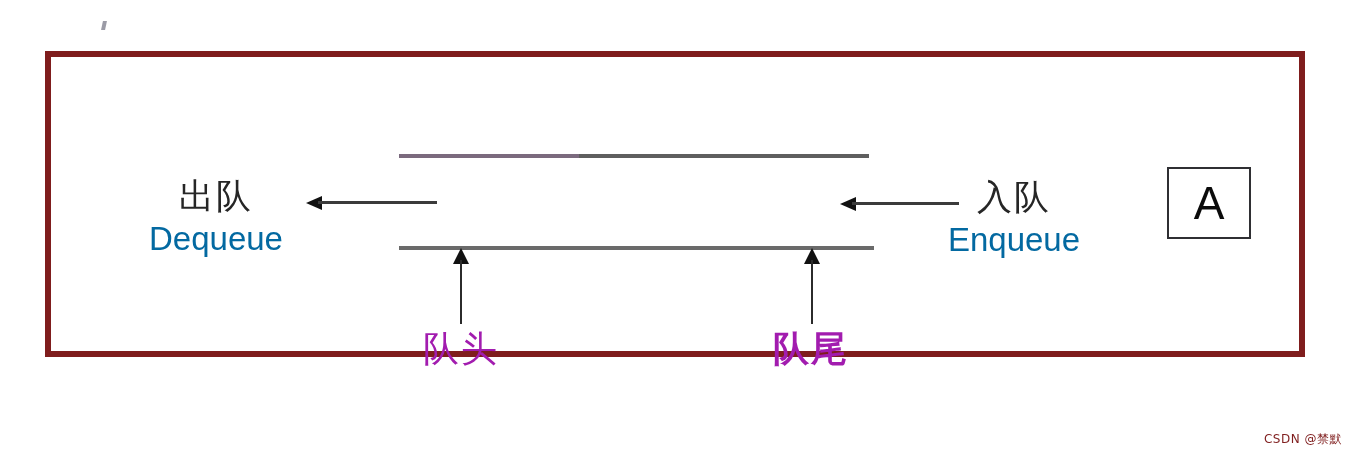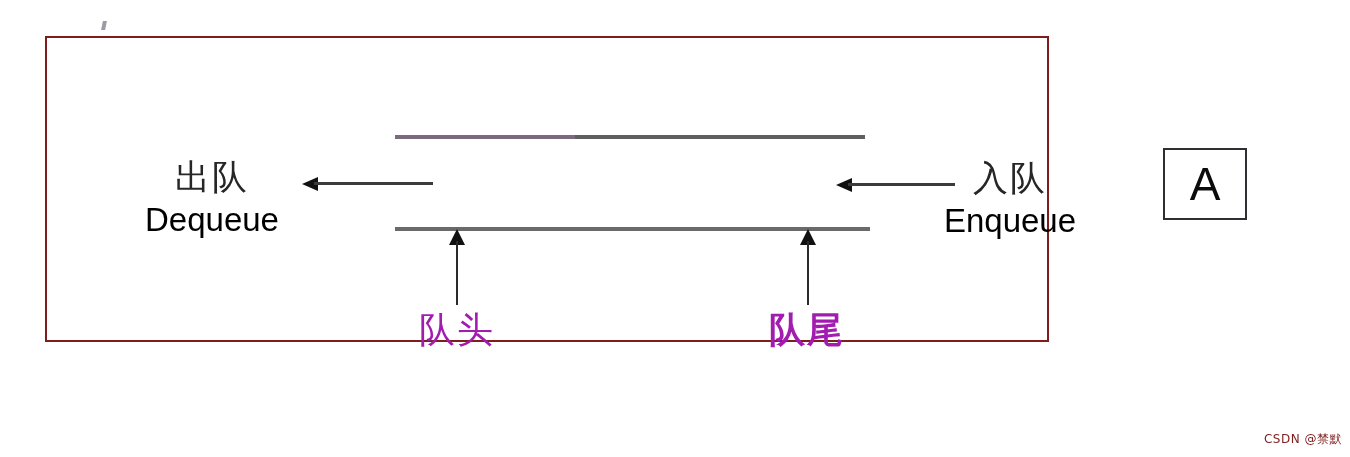--- a/index.html
+++ b/index.html
@@ -27,24 +27,24 @@
     height: 9px;
     background: #8a8a96;
     transform: skewX(-12deg);
     opacity: .85;
   }
 
   
   .diagram-frame {
     position: absolute;
     left: 45px;
-    top: 36px;
-    width: 1004px;
+    top: 51px;
+    width: 1260px;
     height: 306px;
-    border: 2px solid #7f1d1d;
+    border: 6px solid #7f1d1d;
     box-sizing: border-box;
     background: #ffffff;
   }
 
   
   .rail {
     position: absolute;
     height: 4px;
     background: #5a5a5a;
   }
@@ -139,21 +139,21 @@
   }
   .label-cn {
     font-family: "DejaVu Serif", "Liberation Serif", serif;
     font-size: 35px;
     color: #262626;
     letter-spacing: 2px;
   }
   .label-en {
     font-family: "Liberation Sans", "DejaVu Sans", sans-serif;
     font-size: 33px;
-    color: #000000;
+    color: #0369a1;
     margin-top: 8px;
     letter-spacing: 0px;
   }
 
   .block-dequeue {
     left: 60px;
     top: 122px;
     width: 210px;
   }
   .block-enqueue {

